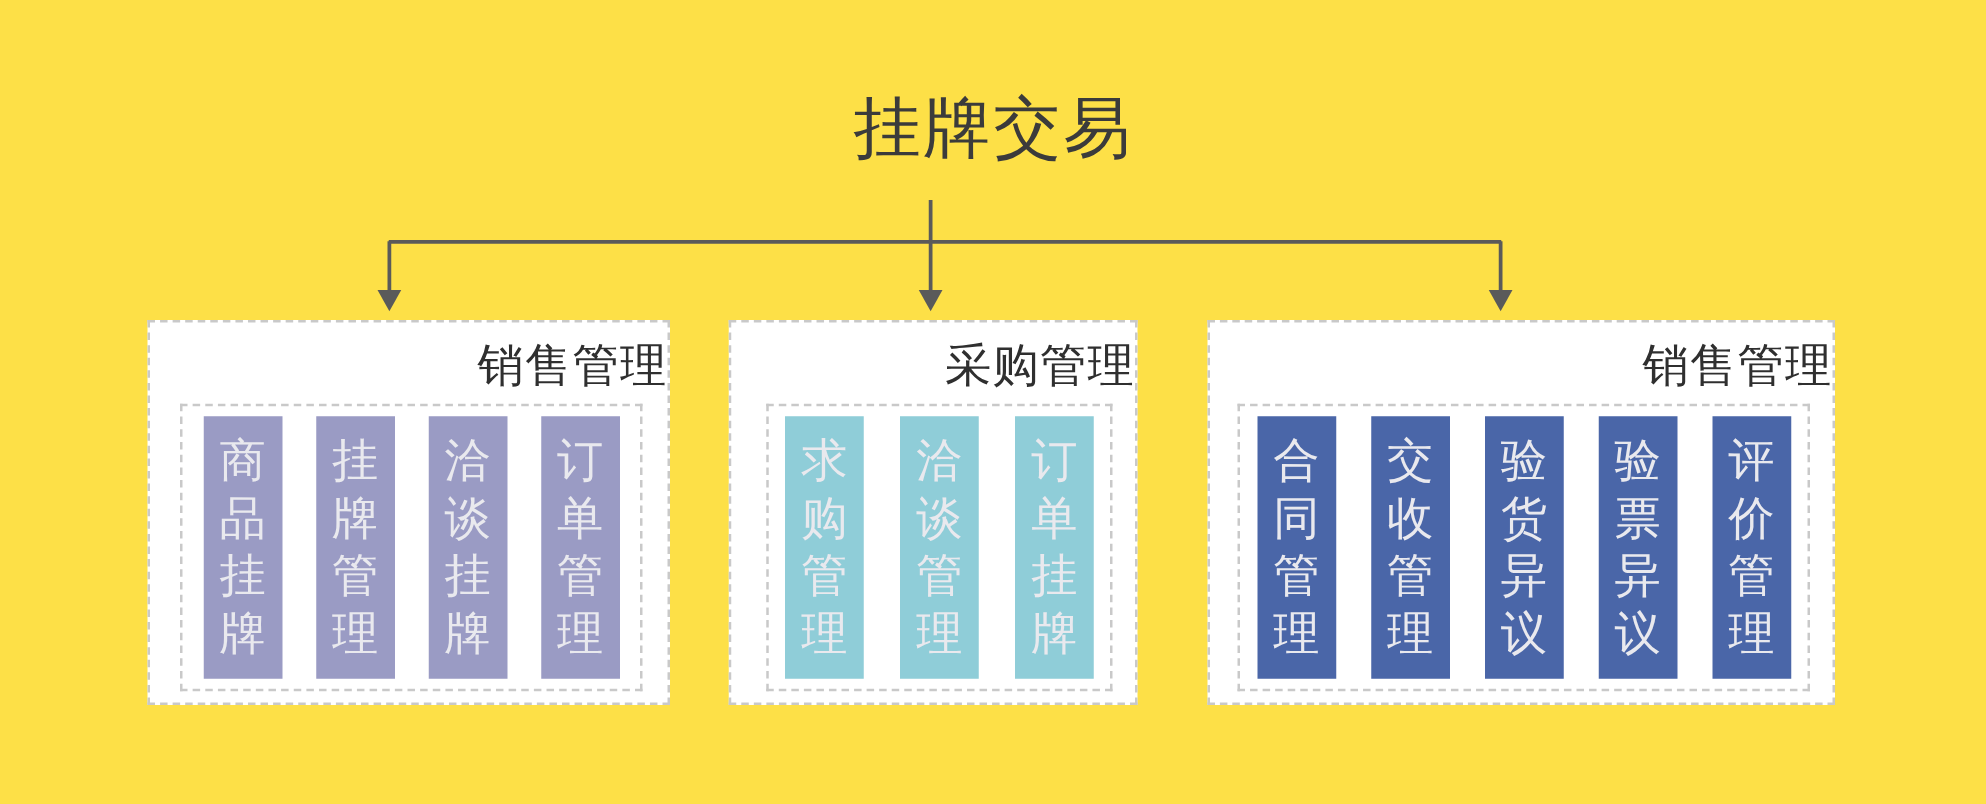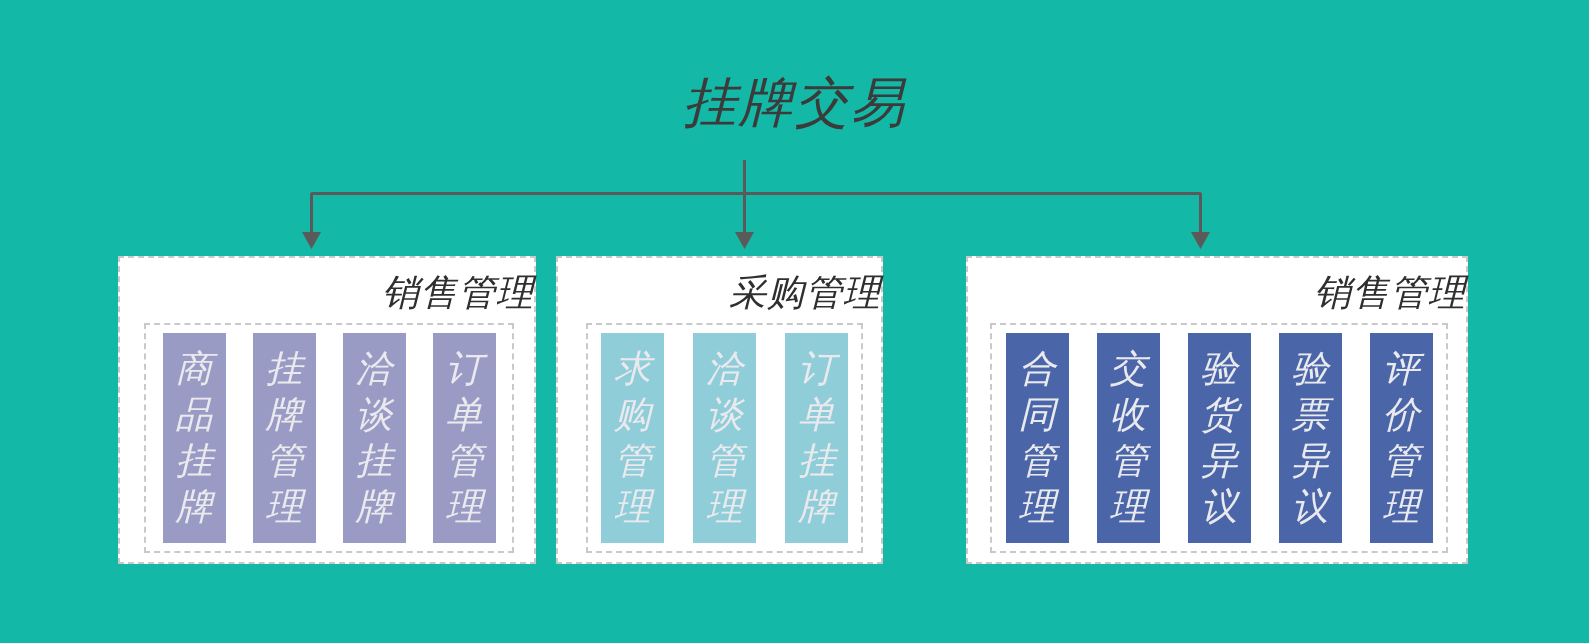--- a/index.html
+++ b/index.html
@@ -10,22 +10,21 @@
   body {
     width: 1589px;
     height: 643px;
     font-family: "DejaVu Sans", "Liberation Sans", sans-serif;
     overflow: hidden;
   }
   #canvas {
     position: relative;
     width: 1589px;
     height: 643px;
-    background: #14b8a6;
-    font-style: italic;
+    background: #fde047;
   }
 
   
   .root-title {
     position: absolute;
     left: 0;
     top: 72px;
     width: 1589px;
     text-align: center;
     font-size: 54px;
@@ -138,21 +137,21 @@
       </div>
       <div class="chip" style="background:#9a9bc4;">
         <span class="ch">订</span>
         <span class="ch">单</span>
         <span class="ch">管</span>
         <span class="ch">理</span>
       </div>
     </div>
   </div>
 
-  <div class="group" style="left:556px; top:256px; width:327px; height:308px;">
+  <div class="group" style="left:583px; top:256px; width:327px; height:308px;">
     <div class="group-title">采购管理</div>
     <div class="inner-box" style="left:28px; top:65px; width:277px; height:230px; gap:29px; padding-top:8px;">
       <div class="chip" style="background:#8fcdd8;">
         <span class="ch">求</span>
         <span class="ch">购</span>
         <span class="ch">管</span>
         <span class="ch">理</span>
       </div>
       <div class="chip" style="background:#8fcdd8;">
         <span class="ch">洽</span>

